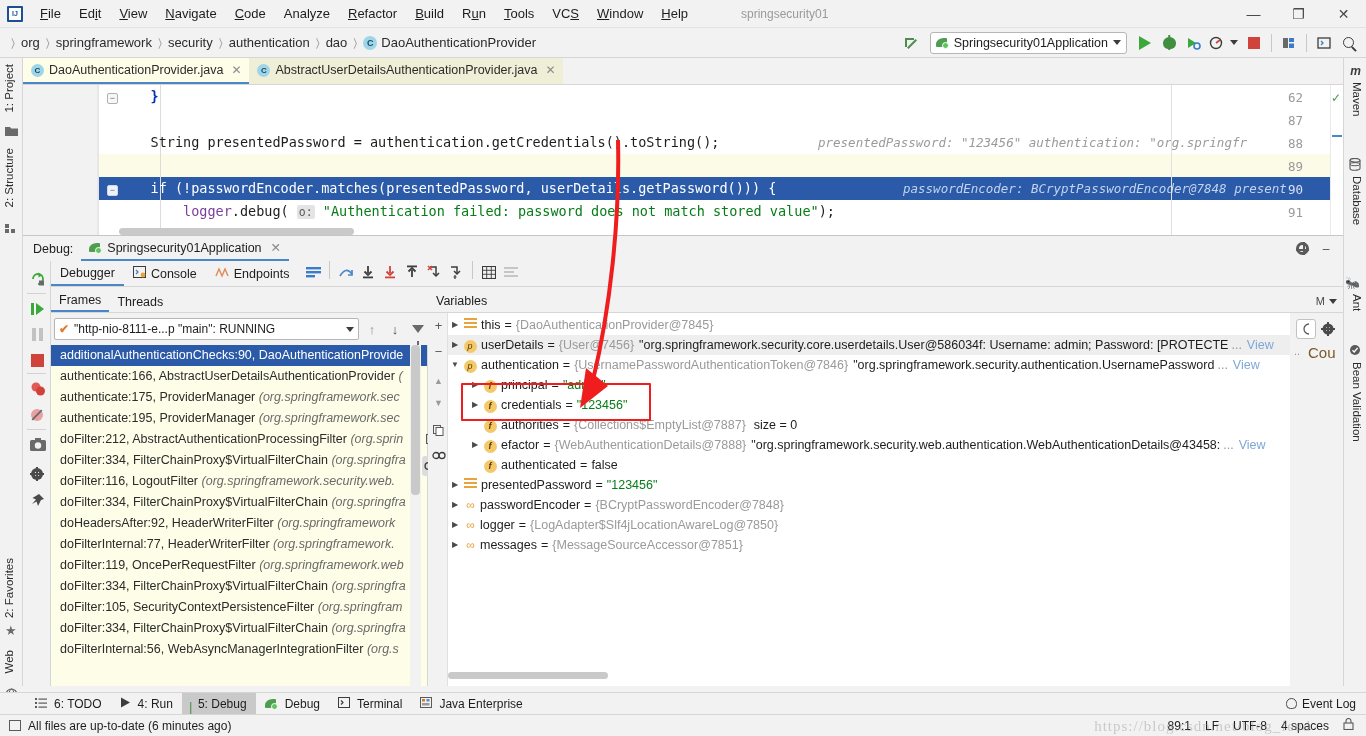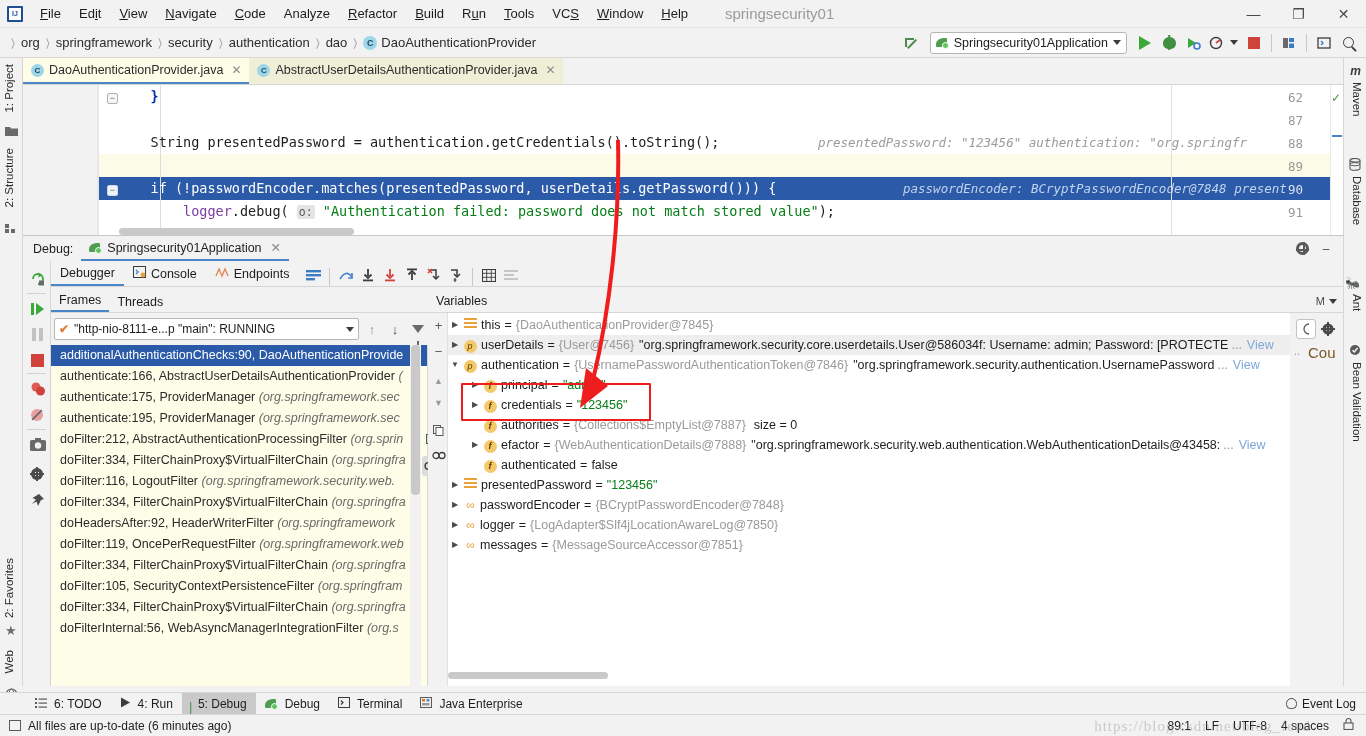--- a/index.html
+++ b/index.html
@@ -29,21 +29,21 @@
     color: #1d4f91; display: flex; align-items: center; justify-content: center;
     font-weight: bold;
   }
   .menu { display: flex; align-items: center; height: 28px; }
   .menu-item {
     padding: 4px 9px; font-size: 13px; color: #1d1d1d; cursor: default;
     line-height: 16px;
   }
   .menu-item u { text-decoration: underline; }
   .win-title {
-    margin-left: 28px; font-size: 15px; color: #9a9a9a;
+    margin-left: 44px; font-size: 12px; color: #9a9a9a;
   }
   .win-btns {
     position: absolute; right: 0; top: 0; height: 28px; display: flex;
   }
   .win-btn {
     width: 45px; height: 28px; display: flex; align-items: center;
     justify-content: center; color: #4a4a4a; font-size: 14px;
   }
 
   
@@ -231,21 +231,21 @@
     border: 3px solid #5a5a5a; position: relative; box-sizing: border-box;
   }
   .gear::before, .gear::after {
     content: ""; position: absolute; background: #5a5a5a;
   }
   .gear::before { left: 4px; top: -3px; width: 2px; height: 13px; }
   .gear::after { left: -3px; top: 4px; width: 13px; height: 2px; }
 
   .debug-toolbar {
     position: absolute; top: 261px; left: 23px; width: 1320px; height: 26px;
-    background: #f2f2f2; display: flex; align-items: flex-end;
+    background: #f2f2f2; display: flex; align-items: flex-start;
     border-bottom: 1px solid #d6d6d6;
   }
   .dbg-tab {
     height: 25px; display: flex; align-items: center; gap: 5px; padding: 0 9px;
     font-size: 12.5px; color: #1d1d1d;
   }
   .dbg-tab.sel { border-bottom: 2px solid #4a86c8; }
   .step-ico { width: 22px; height: 22px; display: flex; align-items: center;
     justify-content: center; }
 
@@ -823,20 +823,21 @@
   <div class="frames-list">
     <div class="frow sel"><span>additionalAuthenticationChecks:90, DaoAuthenticationProvide</span></div>
     <div class="frow"><span>authenticate:166, AbstractUserDetailsAuthenticationProvider </span><i>(</i></div>
     <div class="frow"><span>authenticate:175, ProviderManager </span><i>(org.springframework.sec</i></div>
     <div class="frow"><span>authenticate:195, ProviderManager </span><i>(org.springframework.sec</i></div>
     <div class="frow"><span>doFilter:212, AbstractAuthenticationProcessingFilter </span><i>(org.sprin</i></div>
     <div class="frow"><span>doFilter:334, FilterChainProxy$VirtualFilterChain </span><i>(org.springfra</i></div>
     <div class="frow"><span>doFilter:116, LogoutFilter </span><i>(org.springframework.security.web.</i></div>
     <div class="frow"><span>doFilter:334, FilterChainProxy$VirtualFilterChain </span><i>(org.springfra</i></div>
     <div class="frow"><span>doHeadersAfter:92, HeaderWriterFilter </span><i>(org.springframework</i></div>
+    <div class="frow"><span>doFilterInternal:77, HeaderWriterFilter </span><i>(org.springframework.</i></div>
     <div class="frow"><span>doFilter:119, OncePerRequestFilter </span><i>(org.springframework.web</i></div>
     <div class="frow"><span>doFilter:334, FilterChainProxy$VirtualFilterChain </span><i>(org.springfra</i></div>
     <div class="frow"><span>doFilter:105, SecurityContextPersistenceFilter </span><i>(org.springfram</i></div>
     <div class="frow"><span>doFilter:334, FilterChainProxy$VirtualFilterChain </span><i>(org.springfra</i></div>
     <div class="frow"><span>doFilterInternal:56, WebAsyncManagerIntegrationFilter </span><i>(org.s</i></div>
   </div>
   <div class="frames-scroll">
     <div class="fsc-thumb"></div>
   </div>
 

